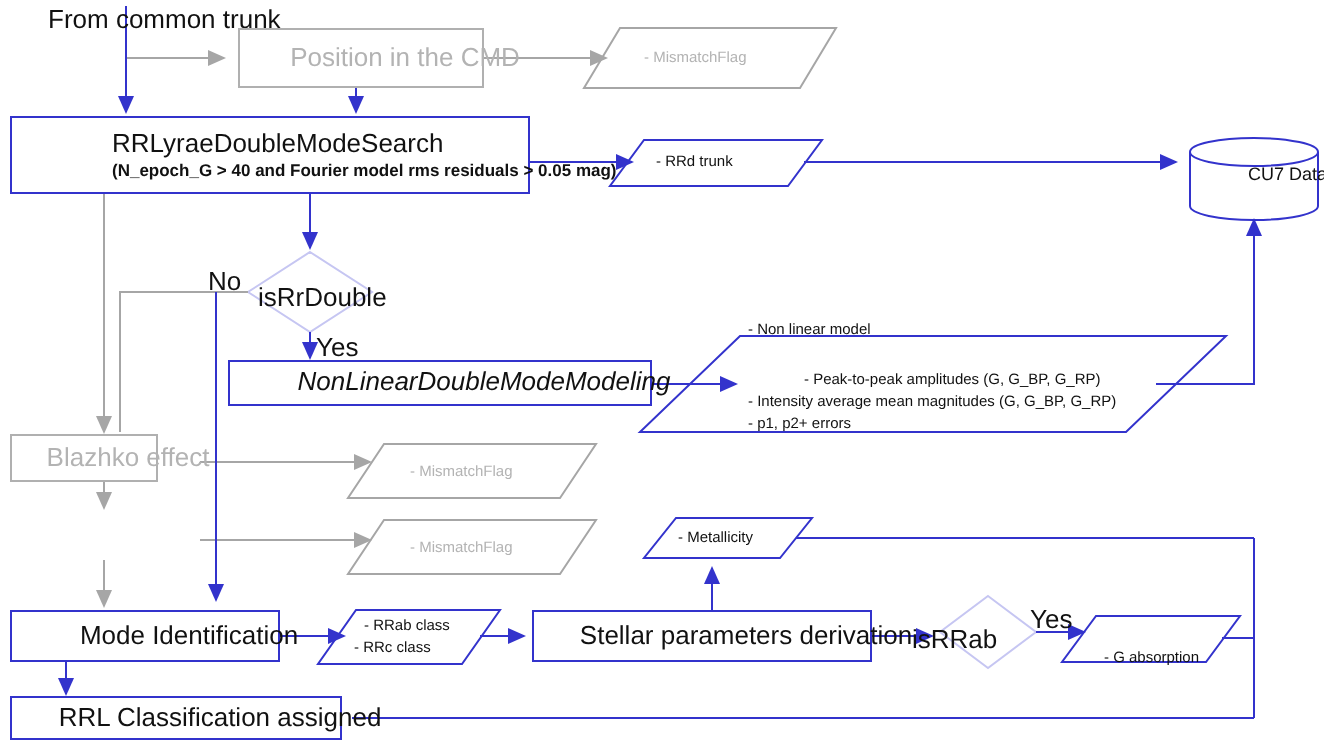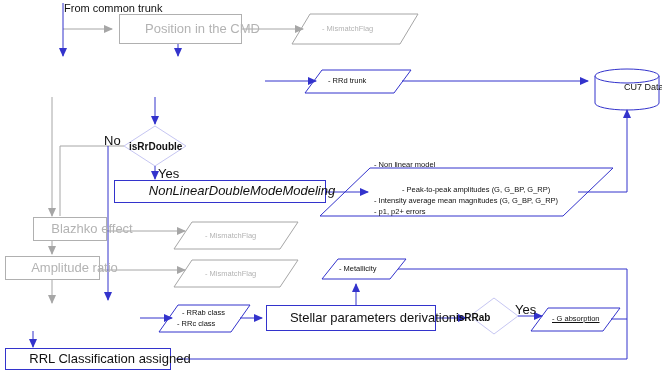--- a/index.html
+++ b/index.html
@@ -42,24 +42,23 @@
     color: #111111;
   }
   .box.dim {
     border: 1px solid #b0b0b0;
     color: #b3b3b3;
   }
   .lbl-main { font-size: 13px; }
   .lbl-sub  { font-size: 8.5px; font-weight: bold; margin-top: 1px; }
   .free-text {
     position: absolute;
-    font-size: 11px;
-    color: #111111;
-    white-space: nowrap;
-    margin-left: 40px;
+    font-size: 13px;
+    color: #111111;
+    white-space: nowrap;
   }
   .edge-label {
     position: absolute;
     font-size: 13px;
     color: #111111;
     white-space: nowrap;
   }
   .para-text {
     position: absolute;
     font-size: 7.5px;
@@ -70,24 +69,23 @@
   .para-text.dim { color: #b3b3b3; }
   .db-text {
     position: absolute;
     font-size: 9px;
     color: #111111;
     white-space: nowrap;
     margin-left: 27px;
   }
   .diamond-text {
     position: absolute;
-    font-size: 10px;
-    color: #111111;
-    white-space: nowrap;
-    font-weight: bold;
+    font-size: 13px;
+    color: #111111;
+    white-space: nowrap;
   }
 </style>
 </head>
 <body>
 
 <div id="canvas">
 
   <svg id="svg-layer" viewBox="0 0 662 372">
     <defs>
       <marker id="ah-blue" markerWidth="9" markerHeight="8" refX="8" refY="4" orient="auto" markerUnits="userSpaceOnUse">
@@ -148,33 +146,37 @@
 
     </g>
   </svg>
 
   <div class="free-text" style="left:24px; top:2px;">From common trunk</div>
 
   <div class="node box dim" style="left:119px; top:14px; width:123px; height:30px;">
     <span class="lbl-main">Position in the CMD</span>
   </div>
 
+  <div class="node box" style="left:5px; top:58px; width:260px; height:39px;">
+    <span class="lbl-main" style="align-self:flex-start; padding-left:6px;">RRLyraeDoubleModeSearch</span>
+    <span class="lbl-sub" style="align-self:flex-start; padding-left:6px;">(N_epoch_G &gt; 40 and Fourier model rms residuals &gt; 0.05 mag)</span>
+  </div>
 
   <div class="node box" style="left:114px; top:180px; width:212px; height:23px;font-style:italic;">
     <span class="lbl-main">NonLinearDoubleModeModeling</span>
   </div>
 
-  <div class="node box dim" style="left:5px; top:217px; width:74px; height:24px;margin-left:28px;">
+  <div class="node box dim" style="left:5px; top:217px; width:74px; height:24px;">
     <span class="lbl-main">Blazhko effect</span>
   </div>
 
-  <div class="node box dim" style="left:5px; top:256px; width:95px; height:24px;">
-    <span class="lbl-main">Amplitude ratio</span>
-  </div>
-
+
+  <div class="node box" style="left:5px; top:305px; width:135px; height:26px;">
+    <span class="lbl-main">Mode Identification</span>
+  </div>
 
   <div class="node box" style="left:5px; top:348px; width:166px; height:22px;">
     <span class="lbl-main">RRL Classification assigned</span>
   </div>
 
   <div class="node box" style="left:266px; top:305px; width:170px; height:26px;">
     <span class="lbl-main">Stellar parameters derivation</span>
   </div>
 
   <div class="db-text" style="left:597px; top:82px;">CU7 Database</div>
@@ -201,15 +203,15 @@
 
   <div class="para-text dim" style="left:205px; top:269px;">- MismatchFlag</div>
 
   <div class="para-text" style="left:339px; top:264px;">- Metallicity</div>
 
   <div>
     <div class="para-text" style="left:182px; top:308px;">- RRab class</div>
     <div class="para-text" style="left:177px; top:319px;">- RRc class</div>
   </div>
 
-  <div class="para-text" style="left:552px; top:314px;text-decoration:underline;">- G absorption</div>
+  <div class="para-text" style="left:552px; top:324px;">- G absorption</div>
 
 </div>
 
 </body></html>

